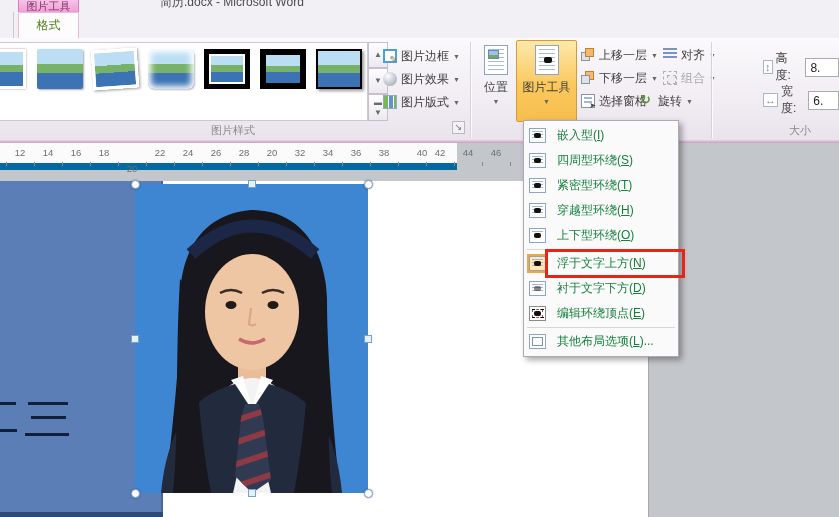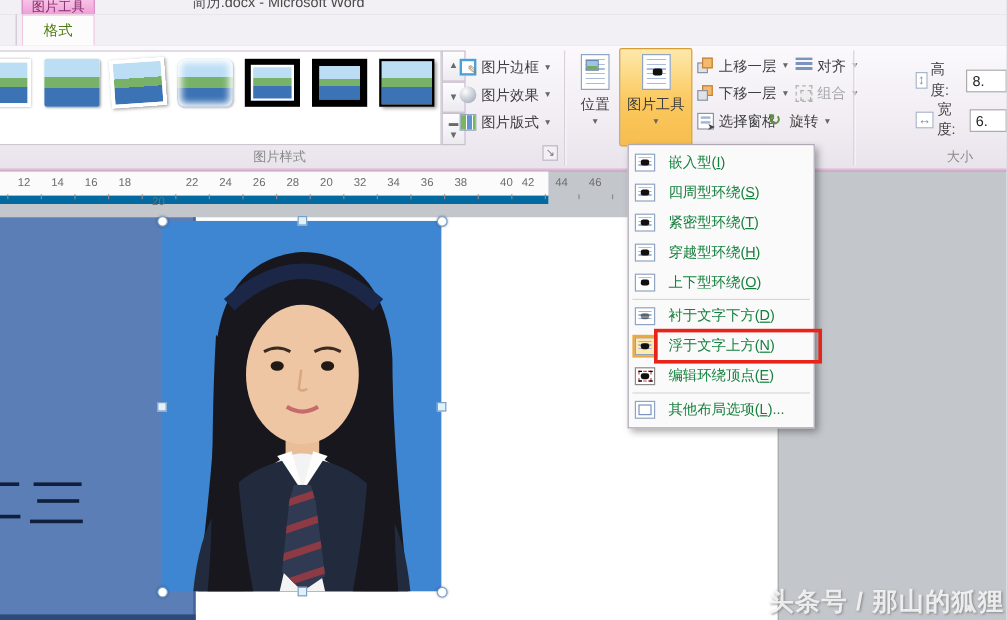--- a/index.html
+++ b/index.html
@@ -368,33 +368,32 @@
       </div>
       <div class="mitem" data-name="wrap-menu-item-through-wrap">
         <span class="wicon" data-name="through-wrap-icon"></span>
         <span class="label" data-name="wrap-menu-item-label">穿越型环绕(<u>H</u>)</span>
       </div>
       <div class="mitem" data-name="wrap-menu-item-top-bottom-wrap">
         <span class="wicon" data-name="top-bottom-wrap-icon"></span>
         <span class="label" data-name="wrap-menu-item-label">上下型环绕(<u>O</u>)</span>
       </div>
       <div class="msep" data-name="menu-separator"></div>
+      <div class="mitem annotated" data-name="wrap-menu-item-in-front-of-text">
+        <span class="wicon sel" data-name="in-front-of-text-icon"></span>
+        <span class="label" data-name="wrap-menu-item-label">浮于文字上方(<u>N</u>)</span>
+      </div>
       <div class="mitem" data-name="wrap-menu-item-behind-text">
         <span class="wicon" data-name="behind-text-icon"></span>
         <span class="label" data-name="wrap-menu-item-label">衬于文字下方(<u>D</u>)</span>
-      </div>
-      <div class="mitem annotated" data-name="wrap-menu-item-in-front-of-text">
-        <span class="wicon sel" data-name="in-front-of-text-icon"></span>
-        <span class="label" data-name="wrap-menu-item-label">浮于文字上方(<u>N</u>)</span>
       </div>
       <div class="mitem" data-name="wrap-menu-item-edit-wrap-points">
         <span class="wicon" data-name="edit-wrap-points-icon"></span>
         <span class="label" data-name="wrap-menu-item-label">编辑环绕顶点(<u>E</u>)</span>
       </div>
       <div class="msep" data-name="menu-separator"></div>
       <div class="mitem" data-name="wrap-menu-item-more-layout-options">
         <span class="wicon" data-name="more-layout-options-icon"></span>
         <span class="label" data-name="wrap-menu-item-label">其他布局选项(<u>L</u>)...</span>
       </div>
     </div>
 
-  <div class="watermark" data-name="watermark-text">头条号 / 那山的狐狸</div>
 </div>
 
 </body></html>

